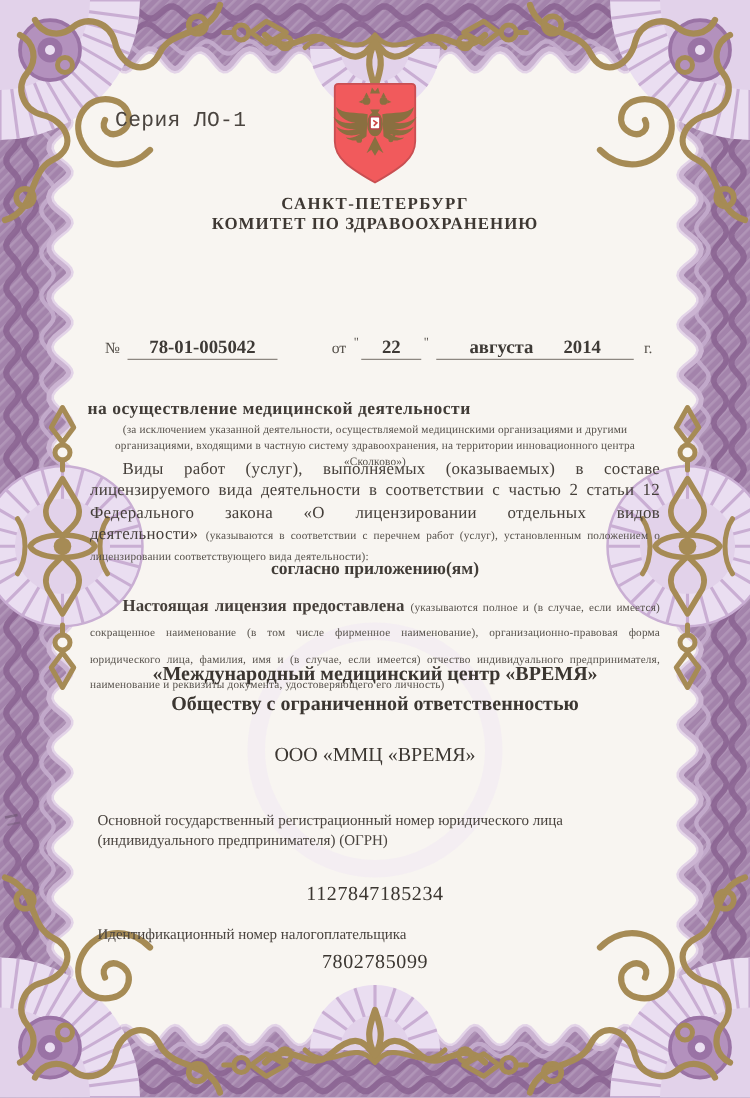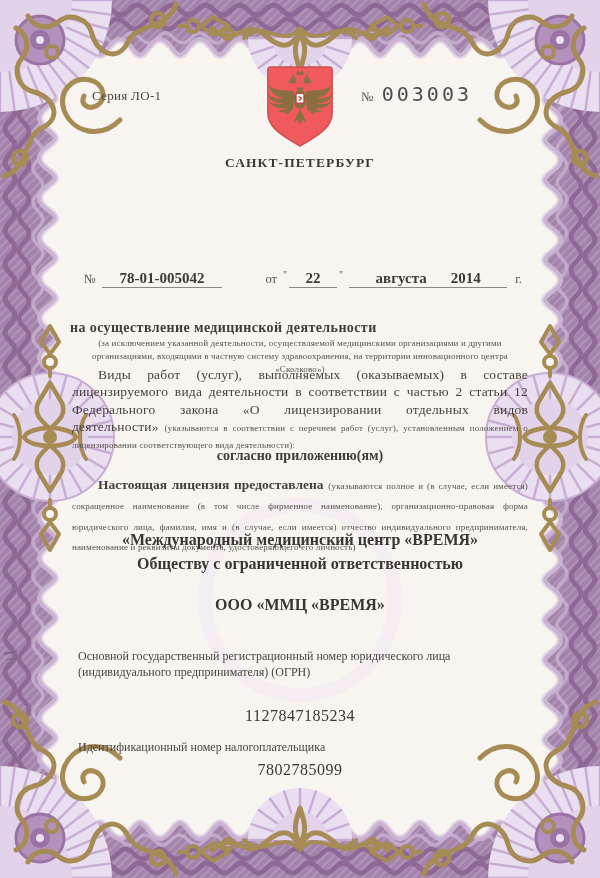--- a/index.html
+++ b/index.html
@@ -2,21 +2,21 @@
 <html><head>
 <meta charset="utf-8">
 <style>
   html,body{margin:0;padding:0;background:#e9e4ea;}
   .page{position:relative;width:600px;height:878px;overflow:hidden;
         font-family:"Liberation Serif","DejaVu Serif",serif;background:#a383ab;}
   #frame{position:absolute;inset:0;width:600px;height:878px;display:block;}
   .content{position:absolute;left:70px;right:70px;top:0;bottom:0;}
   .abs{position:absolute;}
   
-  .series{top:88px;left:22px;font-size:13px;color:#4a443f;letter-spacing:.3px;}
+  .series{top:88px;left:22px;font-size:17px;color:#4a443f;letter-spacing:.3px;font-family:Liberation Mono, monospace;}
   .docnum{top:82px;right:58px;}
   .ns{font-size:13px;color:#5a554f;margin-right:8px;}
   .nv{font-family:"DejaVu Sans Mono","Liberation Mono",monospace;font-size:20px;
       letter-spacing:3px;color:#4d4c4a;}
   .arms{left:50%;top:64px;width:78px;height:90px;transform:translateX(-50%);position:absolute;}
   .city{top:155px;left:0;right:0;text-align:center;font-weight:bold;font-size:13.5px;
         letter-spacing:1.1px;color:#3e3833;}
   .committee{top:171px;left:0;right:0;text-align:center;font-weight:bold;font-size:13.5px;
         letter-spacing:.8px;color:#3e3833;}
   .title{top:182px;left:0;right:0;text-align:center;font-size:48px;font-weight:bold;
@@ -41,21 +41,21 @@
   .act-note{top:337px;left:8px;right:8px;text-align:center;}
   .works{top:366px;left:2px;right:2px;text-align:justify;font-size:13.5px;line-height:1.28;
         color:#453f3a;letter-spacing:.2px;text-indent:26px;}
   .works .wmain{word-spacing:2.5px;}
   .appendix{top:448px;left:0;right:0;text-align:center;font-weight:bold;font-size:14px;color:#413c37;}
   .granted{top:475px;left:2px;right:2px;text-align:justify;font-size:13.5px;line-height:1.5;
         color:#453f3a;text-indent:26px;}
   .glead{font-weight:bold;}
   .company{top:528px;left:0;right:0;text-align:center;font-weight:bold;font-size:16px;
         line-height:1.5;color:#3b3631;}
-  .company-short{top:596px;left:0;right:0;text-align:center;font-weight:bold;font-size:16px;color:#3b3631;}
+  .company-short{top:596px;left:0;right:0;text-align:center;font-weight:normal;font-size:16px;color:#3b3631;}
   .reg-label{font-size:12px;line-height:1.35;color:#4a443f;}
   .ogrn-label{top:648px;left:8px;right:22px;}
   .reg-value{left:0;right:0;text-align:center;font-weight:normal;font-size:16px;
         color:#3b3631;letter-spacing:.5px;}
   .ogrn-value{top:707px;}
   .inn-label{top:739px;left:8px;right:22px;}
   .inn-value{top:761px;}
 </style>
 </head>
 <body>
@@ -341,23 +341,20 @@
         <path fill="none" stroke="#a68b55" stroke-width="4" stroke-linecap="round" stroke-linejoin="round" d="M0 16 L0 24"></path>
       </g>
       <line x1="4" y1="654" x2="14" y2="652" stroke="#6b5470" stroke-width="2" opacity="0.6"></line>
       <line x1="6" y1="660" x2="16" y2="658" stroke="#6b5470" stroke-width="1.5" opacity="0.4"></line>
     </svg>
 
   <div class="content">
 
     <div class="abs series">Серия ЛО-1</div>
 
-    <div class="abs docnum">
-      <span class="ns">№</span><span class="nv">003003</span>
-    </div>
 
     <svg class="arms" viewBox="0 0 80 92">
       <path d="M7 6 Q7 3 10 3 L70 3 Q73 3 73 6 L73 50 C73 64 61 72 40 84 C19 72 7 64 7 50 Z" fill="#f15a5c" stroke="#c94f52" stroke-width="1.5"></path>
       <g fill="#8a6f40" stroke="none">
         <path d="M36 11 h8 l-1.5 -5 l-2.5 3 l-2.5 -3 Z"></path>
         <circle cx="33" cy="17" r="3.2"></circle>
           <circle cx="47" cy="17" r="3.2"></circle>
         <path d="M30 16 L26.5 17.8 L30 19.2 Z"></path>
           <path d="M50 16 L53.5 17.8 L50 19.2 Z"></path>
         <path d="M31 14 h4 l-2 -4 Z"></path>
@@ -369,20 +366,21 @@
         <path d="M40 46 L33 60 L37 57 L40 62 L43 57 L47 60 Z"></path>
         <circle cx="27" cy="49" r="2.4"></circle>
           <circle cx="53" cy="49" r="2"></circle>
       </g>
       <line x1="53" y1="49" x2="58" y2="42" stroke="#8a6f40" stroke-width="2"></line>
       <rect x="36" y="30" width="8" height="10" rx="1.2" fill="#fff" stroke="#b8434a" stroke-width="1.2"></rect>
       <path d="M38.5 33 L41.5 35 L39 37.5" fill="none" stroke="#cc4444" stroke-width="1.4"></path>
     </svg>
 
     <div class="abs city">САНКТ-ПЕТЕРБУРГ</div>
+    <div class="abs committee">КОМИТЕТ ПО ЗДРАВООХРАНЕНИЮ</div>
 
     <div class="abs numline">
       <div class="ln-left">
         <span class="sign">№</span><span class="ul ul-num"><span>78-01-005042</span></span>
       </div>
       <div class="ln-right">
         <span class="sign">от</span>
         <span class="q">"</span><span class="ul ul-day"><span>22</span></span><span class="q">"</span>
         <span class="ul ul-my"><span>августа</span><span class="gap"></span><span>2014</span></span>
         <span class="sign">г.</span>

